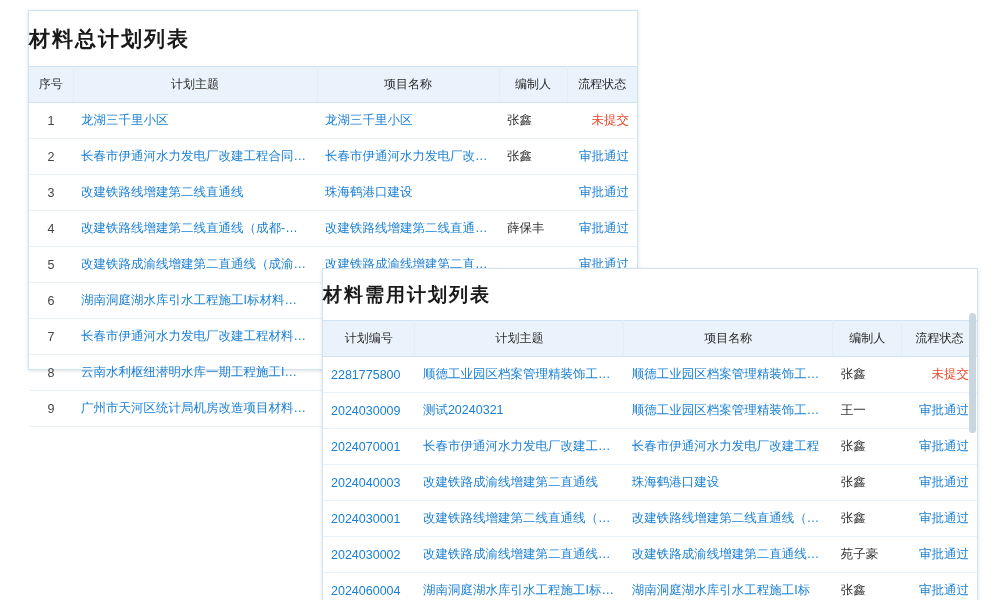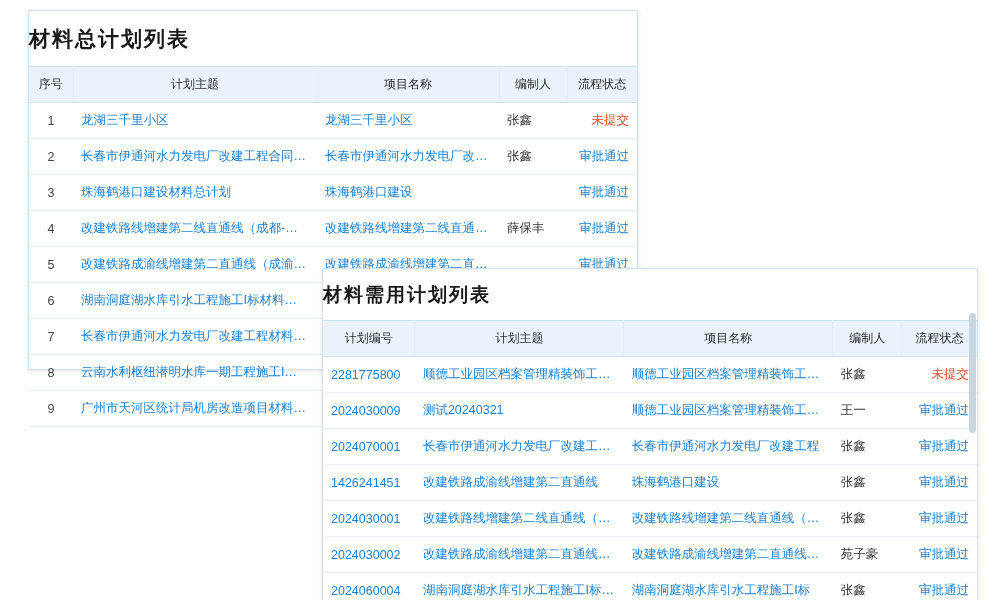--- a/index.html
+++ b/index.html
@@ -172,21 +172,21 @@
           </tr>
           <tr>
             <td class="c-idx">2</td>
             <td class="c-link">长春市伊通河水力发电厂改建工程合同材料...</td>
             <td class="c-link">长春市伊通河水力发电厂改建工程</td>
             <td class="c-center">张鑫</td>
             <td class="c-status">审批通过</td>
           </tr>
           <tr>
             <td class="c-idx">3</td>
-            <td class="c-link">珠海鹤港口建设材料总计划</td>
+            <td class="c-link">改建铁路线增建第二线直通线</td>
             <td class="c-link">珠海鹤港口建设</td>
             <td class="c-center"></td>
             <td class="c-status">审批通过</td>
           </tr>
           <tr>
             <td class="c-idx">4</td>
             <td class="c-link">改建铁路线增建第二线直通线（成都-西安）...</td>
             <td class="c-link">改建铁路线增建第二线直通线（...</td>
             <td class="c-center">薛保丰</td>
             <td class="c-status">审批通过</td>
@@ -267,21 +267,21 @@
             <td class="c-status">审批通过</td>
           </tr>
           <tr>
             <td class="c-link c-center">2024070001</td>
             <td class="c-link">长春市伊通河水力发电厂改建工程合...</td>
             <td class="c-link">长春市伊通河水力发电厂改建工程</td>
             <td class="c-center">张鑫</td>
             <td class="c-status">审批通过</td>
           </tr>
           <tr>
-            <td class="c-link c-center">1426241451</td>
+            <td class="c-link c-center">2024040003</td>
             <td class="c-link">改建铁路成渝线增建第二直通线</td>
             <td class="c-link">珠海鹤港口建设</td>
             <td class="c-center">张鑫</td>
             <td class="c-status">审批通过</td>
           </tr>
           <tr>
             <td class="c-link c-center">2024030001</td>
             <td class="c-link">改建铁路线增建第二线直通线（成都...</td>
             <td class="c-link">改建铁路线增建第二线直通线（成都...</td>
             <td class="c-center">张鑫</td>

